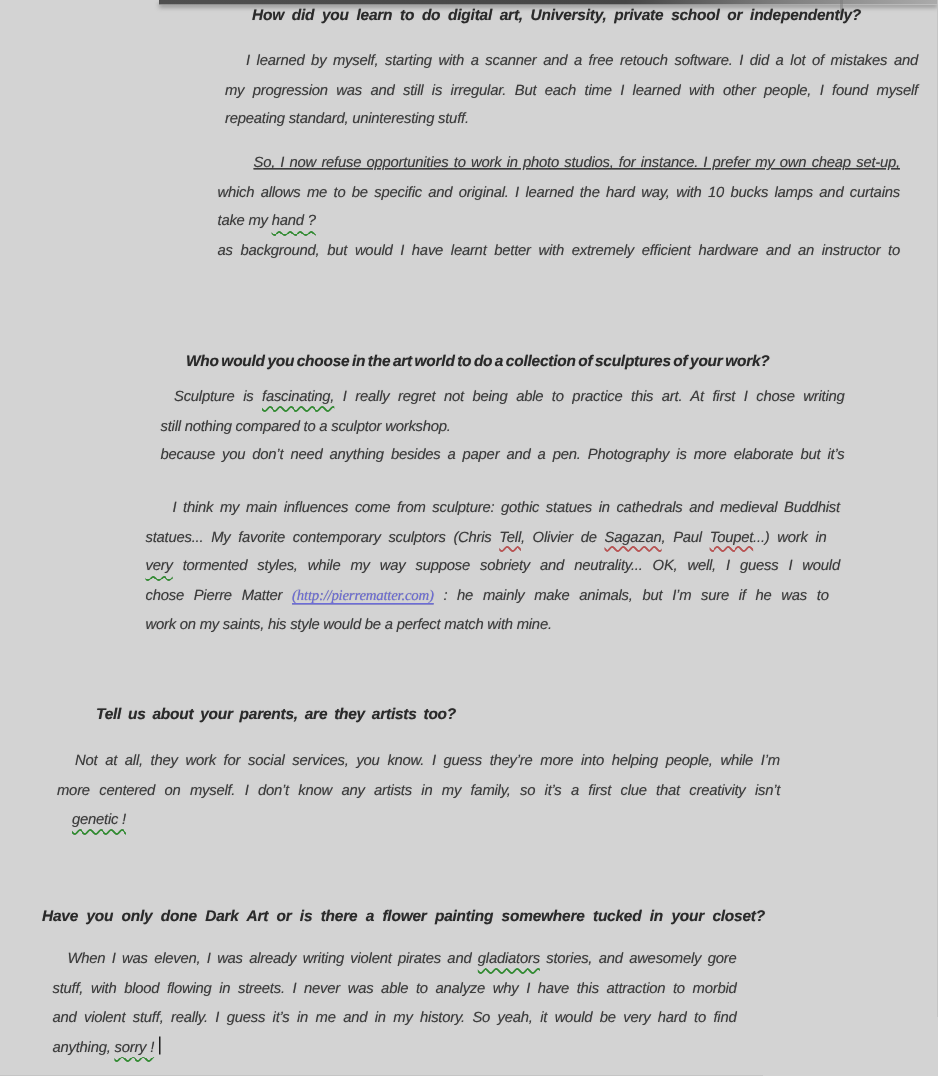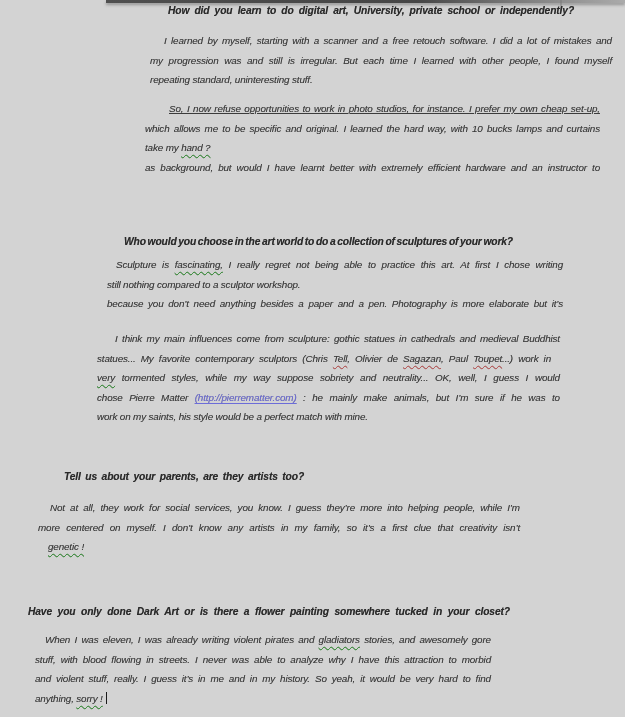--- a/index.html
+++ b/index.html
@@ -18,21 +18,21 @@
     text-shadow:0 0 0.5px rgba(50,50,50,.55);
   }
   .para{
     position:absolute;font-size:9.9px;letter-spacing:-0.15px;
     text-shadow:0 0 0.5px rgba(60,60,60,.5);
   }
   .line{height:19.6px;line-height:19.6px;white-space:nowrap;}
   .measure{display:inline-block;white-space:nowrap;}
   .sq-g{text-decoration:underline wavy var(--sqg) 1px;text-underline-offset:2.5px;text-decoration-skip-ink:none;}
   .sq-r{text-decoration:underline wavy var(--sqr) 1px;text-underline-offset:2.5px;text-decoration-skip-ink:none;}
-  .linkrun{color:var(--link);text-decoration:underline;text-underline-offset:2px;cursor:pointer;}
+  .linkrun{color:var(--link);text-decoration:underline;text-underline-offset:2px;cursor:pointer;font-family:Liberation Serif, serif;}
   .caret{display:inline-block;width:1.5px;height:12px;background:#1a1a1a;margin-left:3px;vertical-align:-2px;}
   .topline{
     position:absolute;top:0;left:106px;right:0;height:2.5px;
     background:linear-gradient(to right,#4f4f4f 0%,#454545 60%,#7e7e7e 80%,#ababab 100%);
     box-shadow:0 2px 3px rgba(125,125,125,.75);
   }
   .toptick{position:absolute;top:0;left:560px;width:2px;height:11px;background:rgba(120,120,120,.45);}
 </style>
 </head>
 <body>

